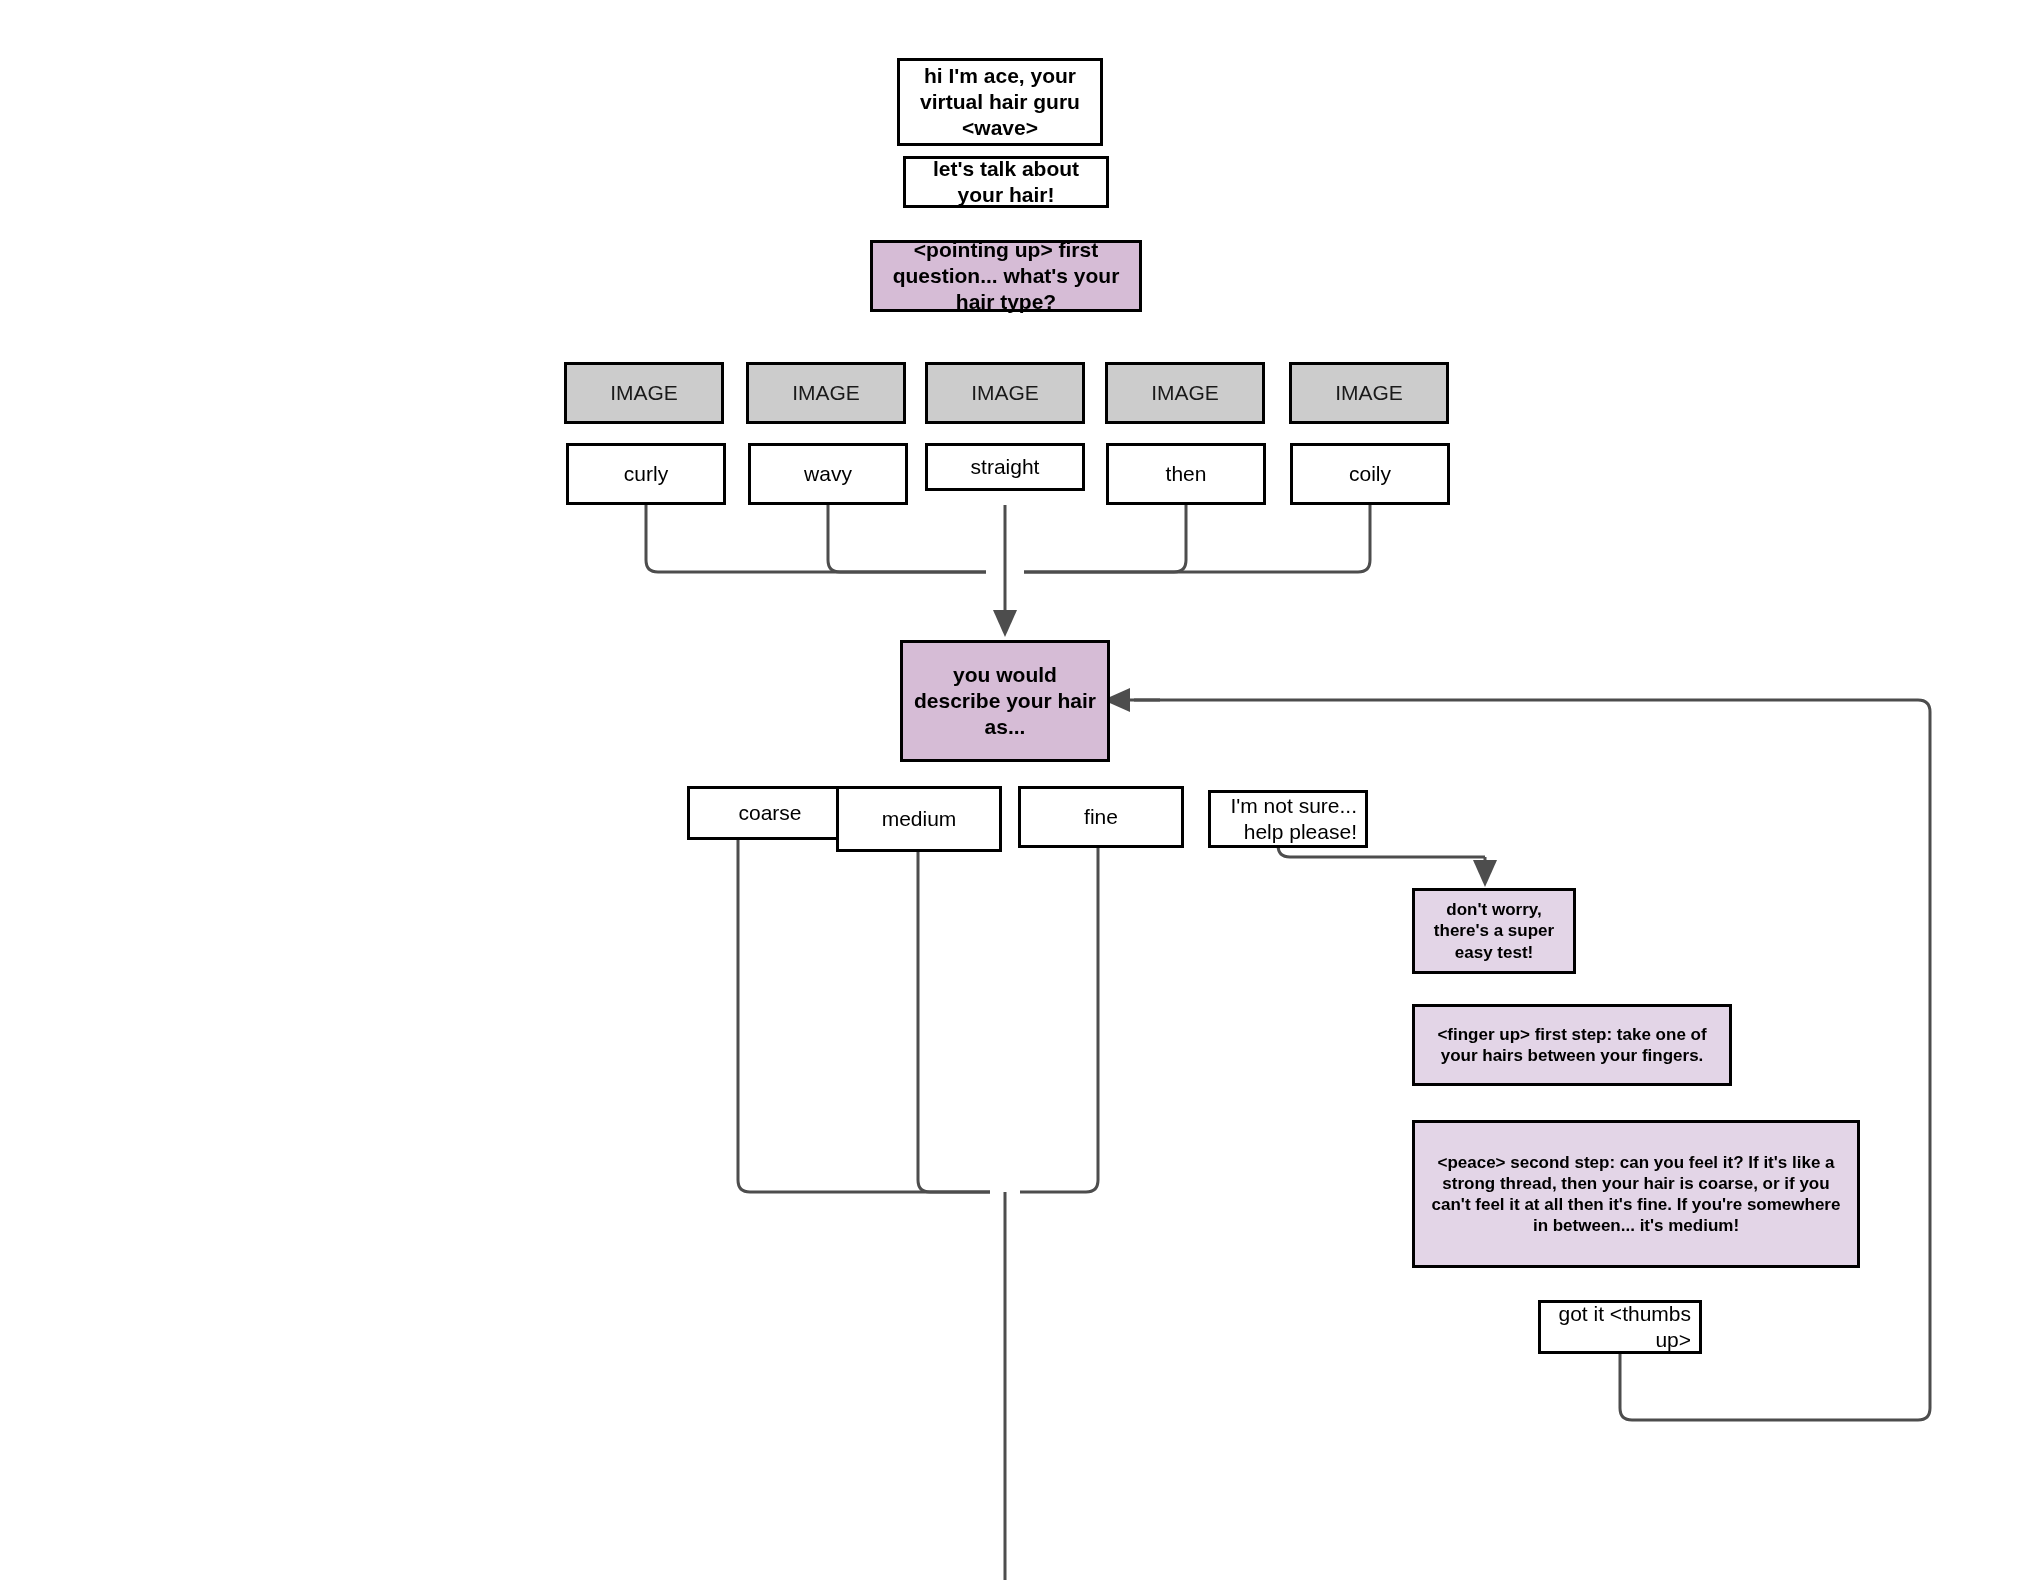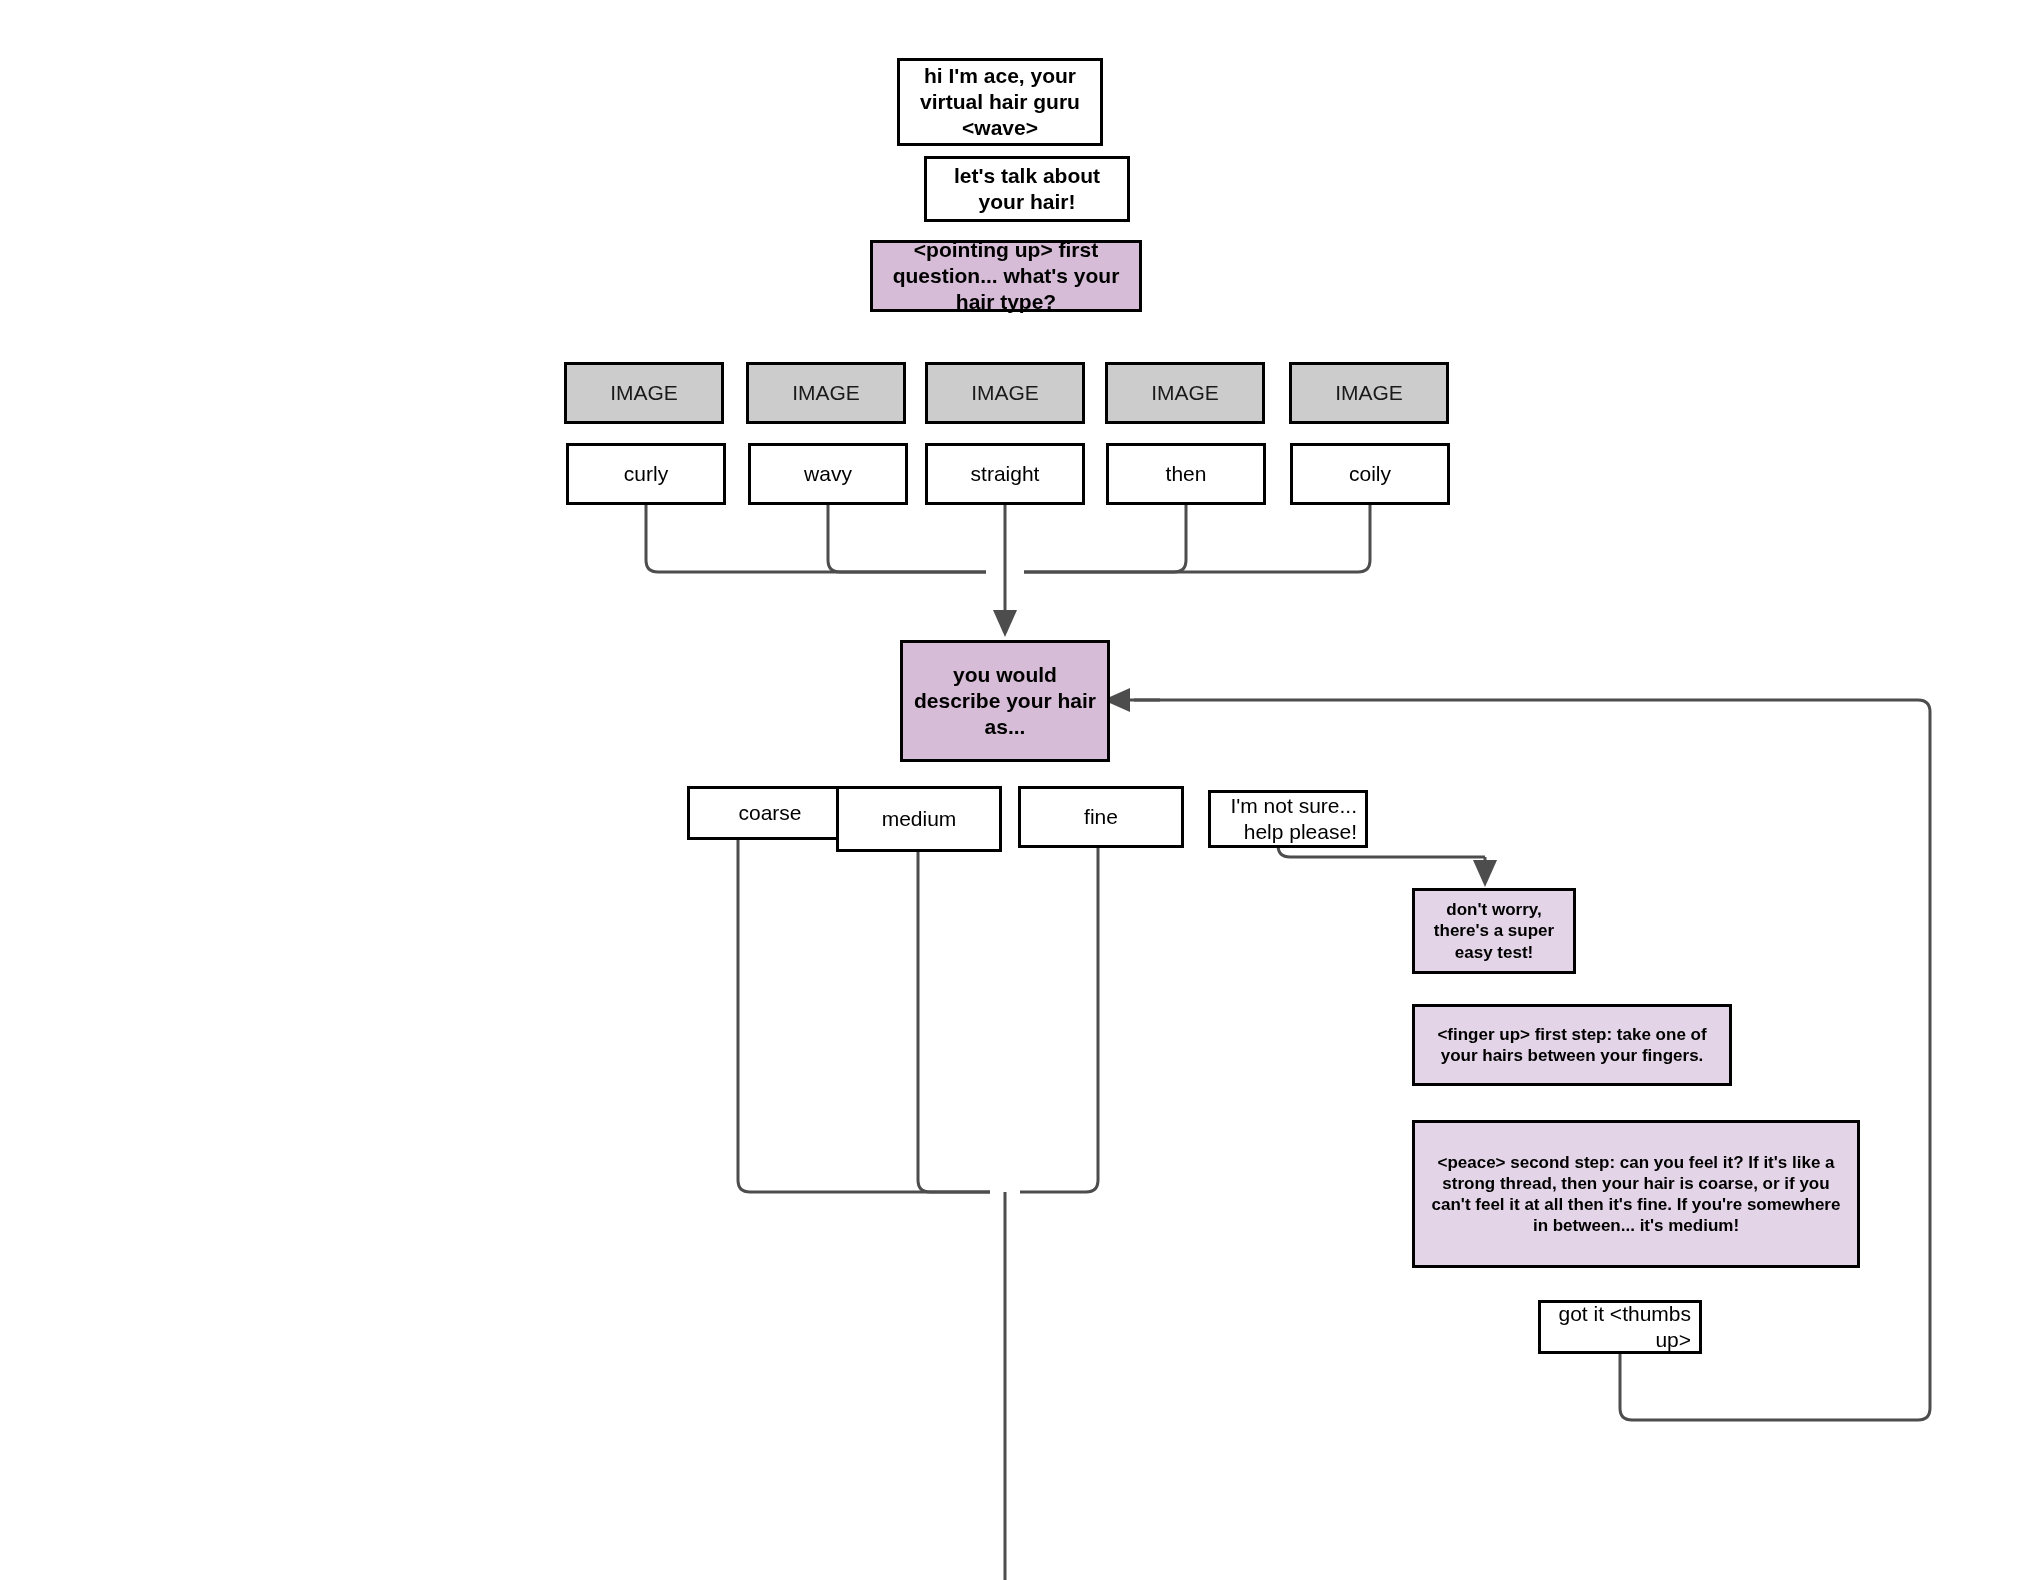--- a/index.html
+++ b/index.html
@@ -66,33 +66,33 @@
     </g>
 
     <g stroke="#4d4d4d" stroke-width="3" fill="none">
       <path d="M1620,1352 L1620,1408 Q1620,1420 1632,1420 L1918,1420 Q1930,1420 1930,1408 L1930,712 Q1930,700 1918,700 L1134,700"></path>
       <path d="M1160,700 L1112,700" marker-end="url(#arrow)"></path>
     </g>
   </svg>
 
   <div class="node bot" style="left:897px;top:58px;width:206px;height:88px;">hi I'm ace, your virtual hair guru &lt;wave&gt;</div>
 
-  <div class="node bot" style="left:903px;top:156px;width:206px;height:66px;margin-left:21px;">let's talk about your hair!</div>
+  <div class="node bot" style="left:903px;top:156px;width:206px;height:52px;">let's talk about your hair!</div>
 
   <div class="node q-dark" style="left:870px;top:240px;width:272px;height:72px;">&lt;pointing up&gt; first question... what's your hair type?</div>
 
   <div class="node img" style="left:564px;top:362px;width:160px;height:62px;">IMAGE</div>
   <div class="node img" style="left:746px;top:362px;width:160px;height:62px;">IMAGE</div>
   <div class="node img" style="left:925px;top:362px;width:160px;height:62px;">IMAGE</div>
   <div class="node img" style="left:1105px;top:362px;width:160px;height:62px;">IMAGE</div>
   <div class="node img" style="left:1289px;top:362px;width:160px;height:62px;">IMAGE</div>
 
   <div class="node user" style="left:566px;top:443px;width:160px;height:62px;">curly</div>
   <div class="node user" style="left:748px;top:443px;width:160px;height:62px;">wavy</div>
-  <div class="node user" style="left:925px;top:443px;width:160px;height:62px;">straight</div>
+  <div class="node user" style="left:925px;top:443px;width:160px;height:48px;">straight</div>
   <div class="node user" style="left:1106px;top:443px;width:160px;height:62px;">then</div>
   <div class="node user" style="left:1290px;top:443px;width:160px;height:62px;">coily</div>
 
   <div class="node q-dark" style="left:900px;top:640px;width:210px;height:122px;">you would describe your hair as...</div>
 
   <div class="node user" style="left:687px;top:786px;width:166px;height:54px;">coarse</div>
   <div class="node user" style="left:836px;top:786px;width:166px;height:66px;">medium</div>
   <div class="node user" style="left:1018px;top:786px;width:166px;height:62px;">fine</div>
   <div class="node user" style="left:1200px;top:790px;width:160px;height:58px;margin-left:8px;">I'm not sure... help please!</div>
 

